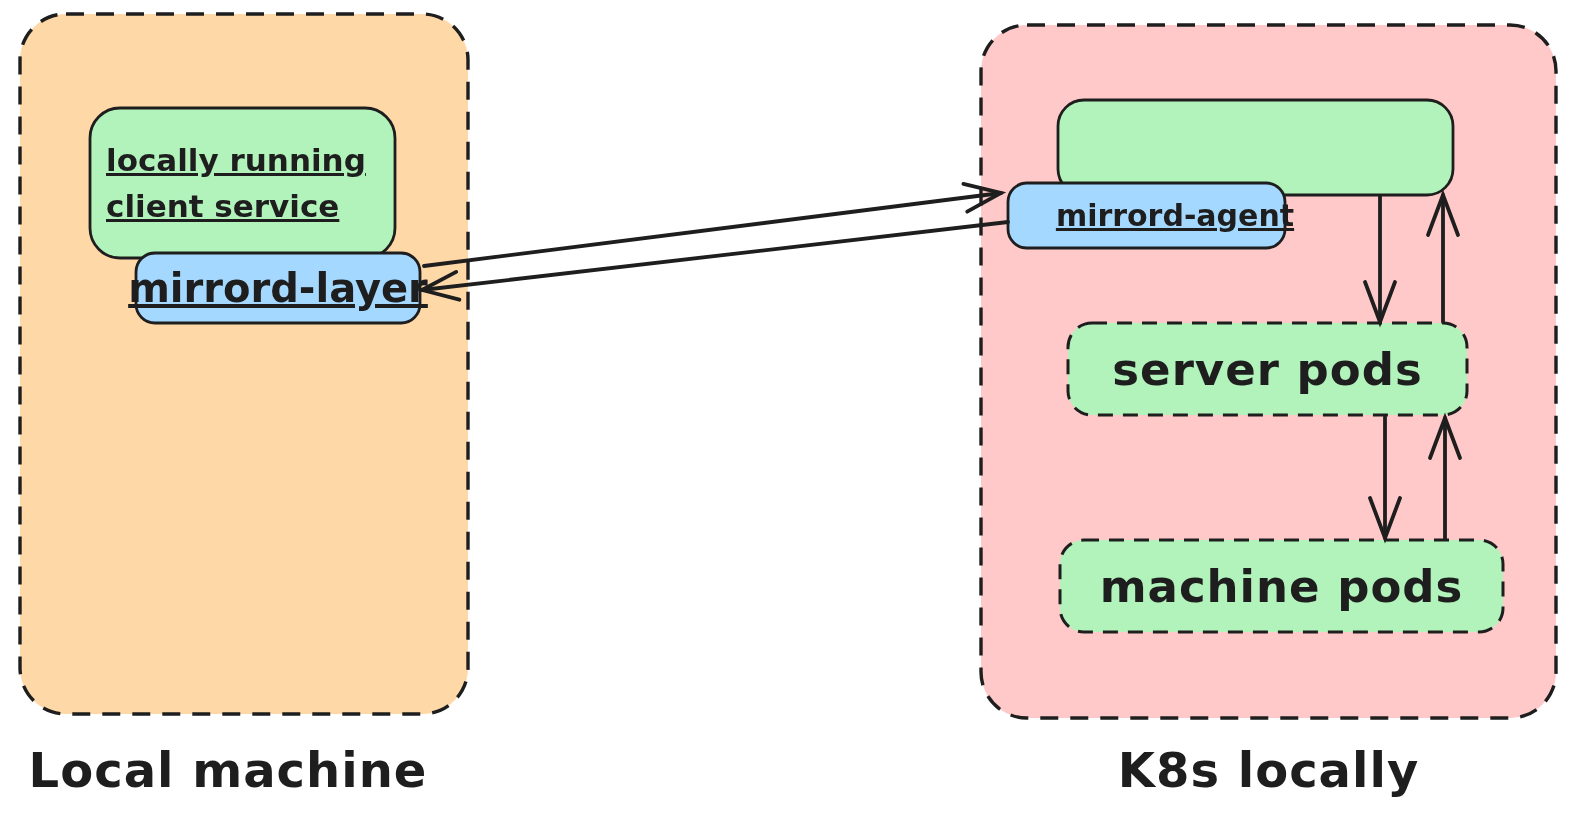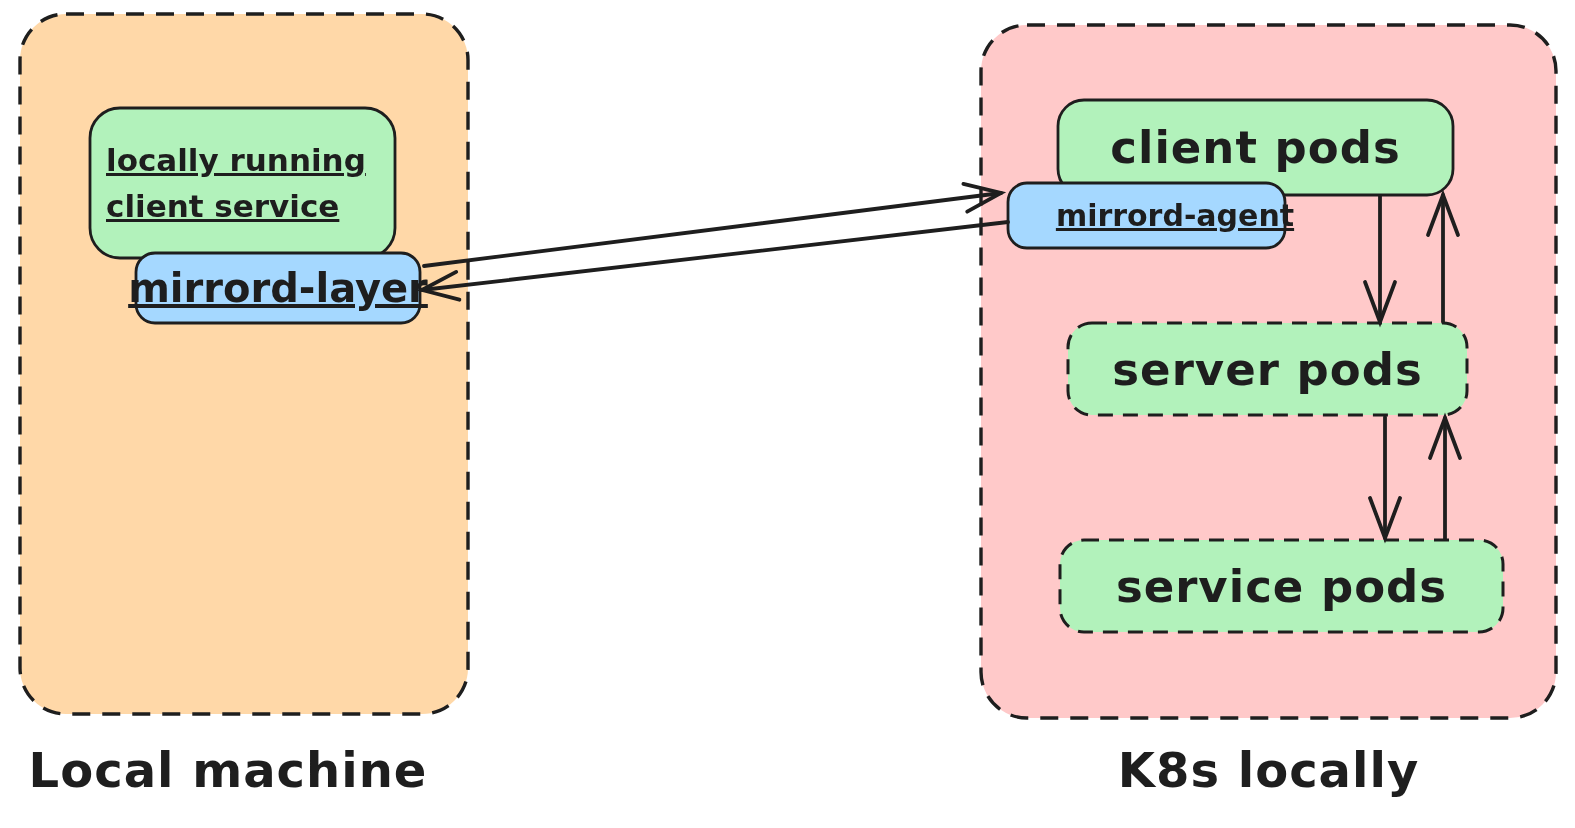--- a/index.html
+++ b/index.html
@@ -98,25 +98,24 @@
     </g>
   </svg>
 
   <div class="lbl small two-line" id="local-service-label">
     <span>locally running</span>
     <span>client service</span>
   </div>
 
   <div class="lbl small" id="mirrord-layer-label">mirrord-layer</div>
 
-  <div class="lbl pod" id="client-pods-label">client pods</div>
 
   <div class="lbl small" id="mirrord-agent-label">mirrord-agent</div>
 
   <div class="lbl pod" id="server-pods-label">server pods</div>
 
-  <div class="lbl pod" id="database-pods-label">service pods</div>
+  <div class="lbl pod" id="database-pods-label">machine pods</div>
 
   <div class="lbl big" id="local-machine-label">Local machine</div>
 
   <div class="lbl big" id="k8s-cluster-label">K8s locally</div>
 
 </div>
 
 </body></html>

